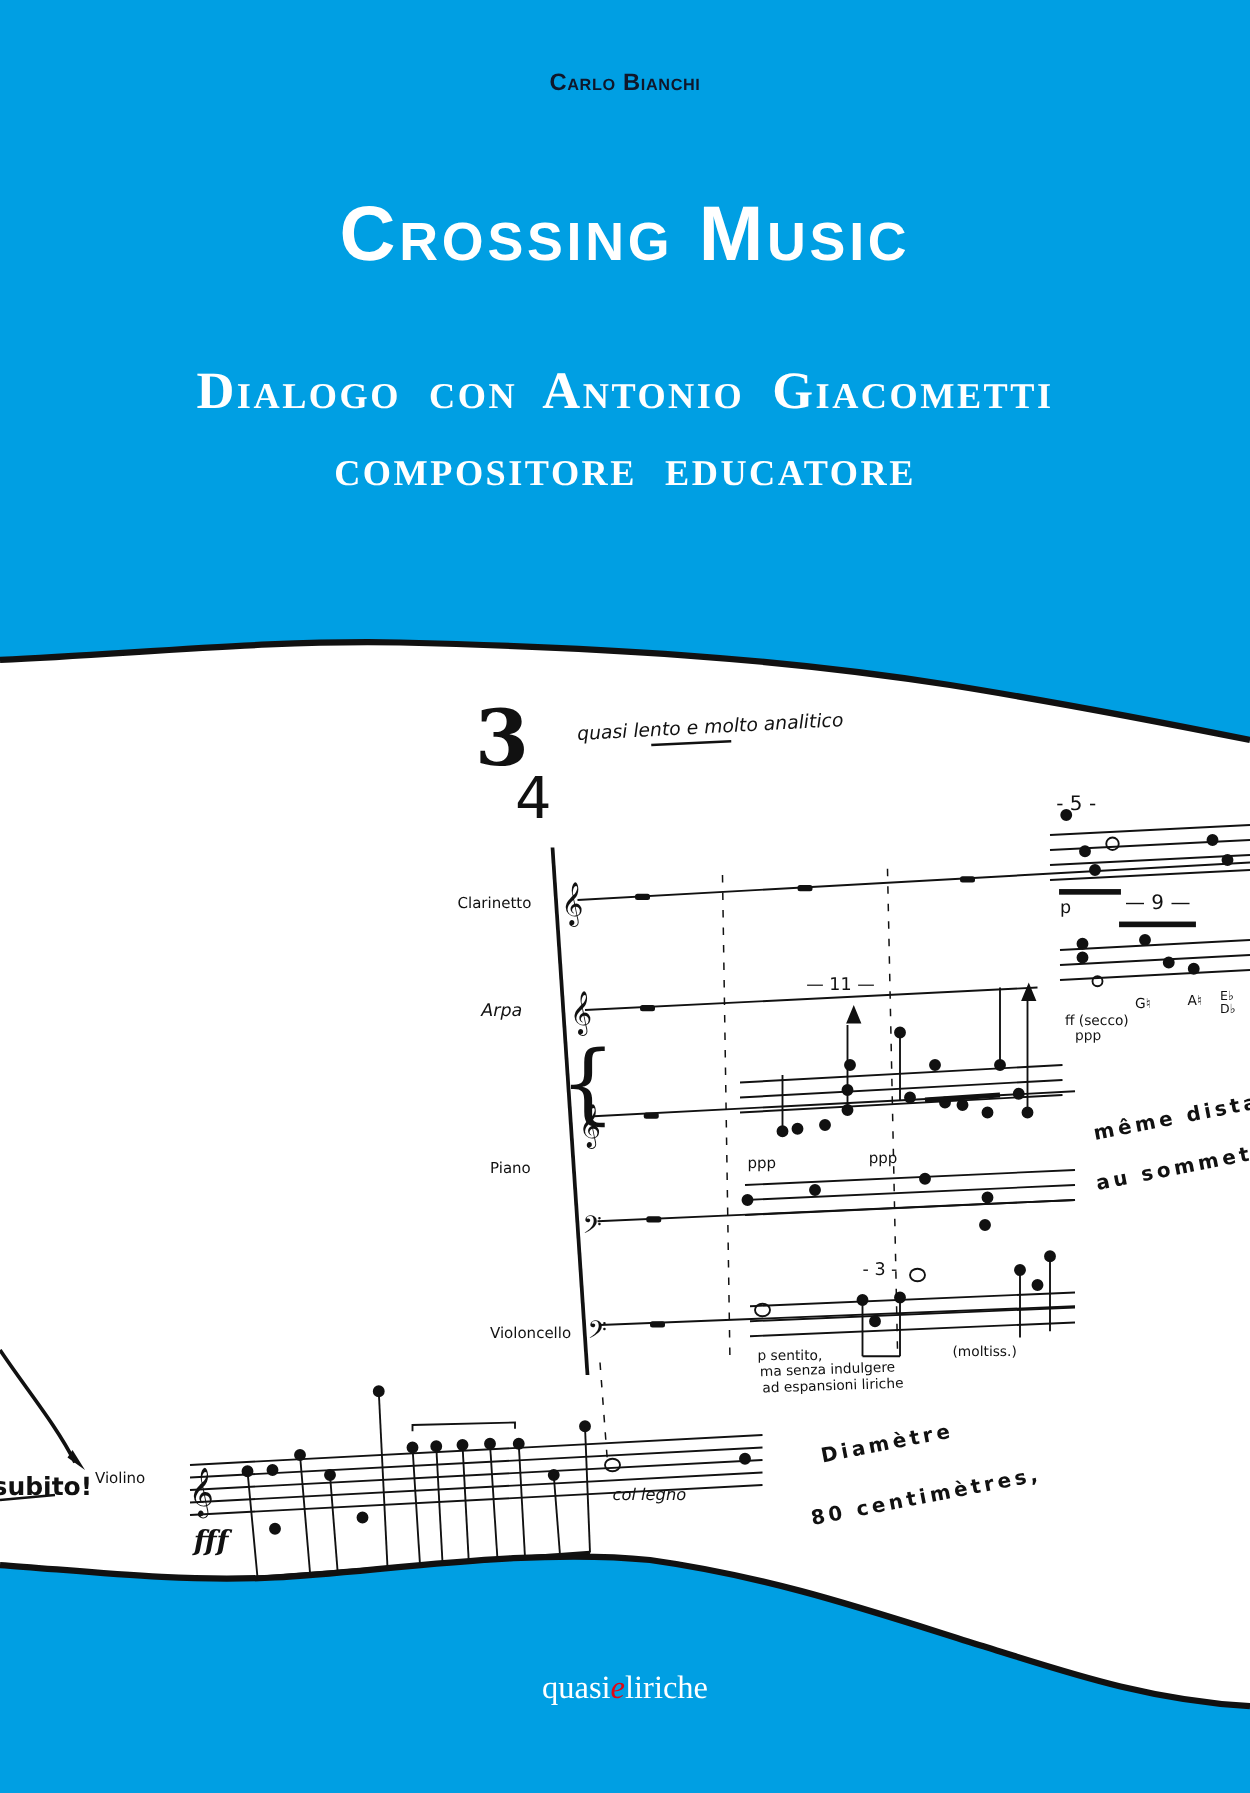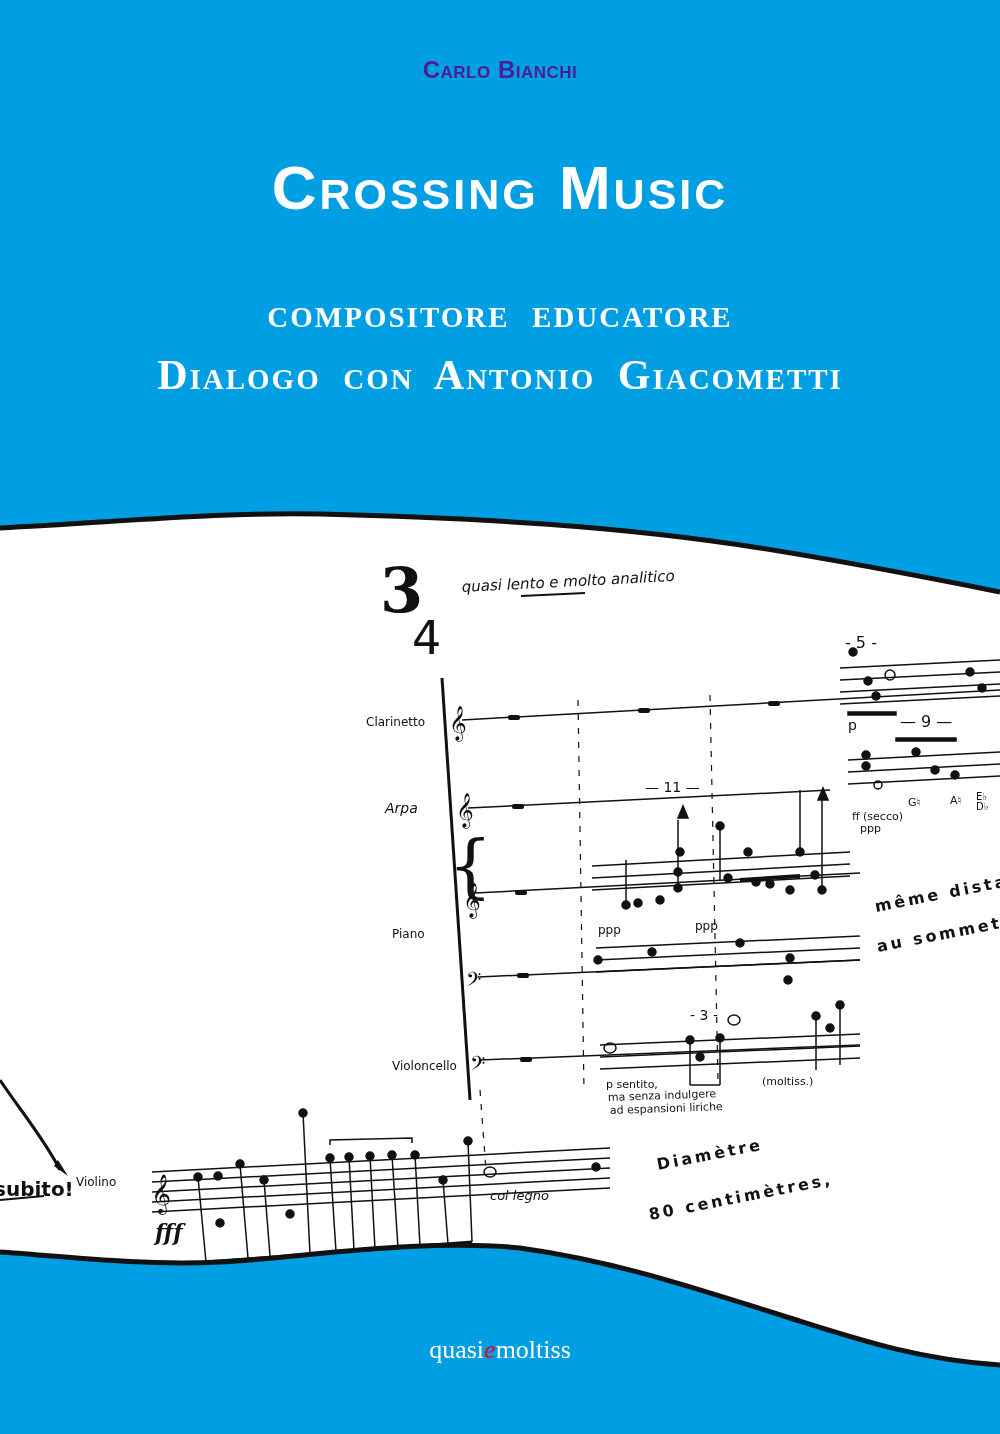--- a/index.html
+++ b/index.html
@@ -6,22 +6,22 @@
     body {
       width: 1000px; height: 1434px; overflow: hidden;
       background: #009FE3;
       position: relative;
       font-family: "Liberation Serif", serif;
     }
     .cover { position: absolute; inset: 0; width: 1000px; height: 1434px; }
 
     .author {
       position: absolute; top: 56px; left: 0; width: 1000px; text-align: center;
-      color: #4c1d95; font-family: "Liberation Sans", sans-serif; font-weight: bold;
-      font-size: 24px; letter-spacing: 0.5px; font-variant: small-caps;
+      color: #0f172a; font-family: "Liberation Sans", sans-serif; font-weight: bold;
+      font-size: 19px; letter-spacing: 0.5px; font-variant: small-caps;
     }
     .title {
       position: absolute; top: 152px; left: 0; width: 1000px; text-align: center;
       color: #fff; font-family: Liberation Sans, sans-serif; font-weight: bold;
       font-size: 62px; letter-spacing: 3px; font-variant: small-caps;
     }
     .subtitle {
       position: absolute; top: 282px; left: 0; width: 1000px; text-align: center;
       color: #fff; font-family: "Liberation Serif", serif; font-weight: bold;
       font-size: 42px; line-height: 62px; letter-spacing: 2px; font-variant: small-caps;
@@ -46,22 +46,22 @@
 
   <div class="author">
     <span>Carlo Bianchi</span>
   </div>
 
   <div class="title">
     <span>Crossing Music</span>
   </div>
 
   <div class="subtitle">
+    <div>Dialogo con Antonio Giacometti</div>
     <div>compositore educatore</div>
-    <div>Dialogo con Antonio Giacometti</div>
   </div>
 
   <svg class="art" width="1000" height="1434" viewBox="0 0 1000 1434">
 
     <path d="M0,528 C120,522 220,512 320,514 C480,518 620,526 760,548 C860,564 940,580 1000,592
          L1000,1365 C920,1360 860,1340 790,1318 C700,1290 620,1262 520,1248 C420,1238 300,1258 220,1262 C140,1266 60,1256 0,1252 Z" fill="#ffffff"></path>
 
     <path d="M0,528 C120,522 220,512 320,514 C480,518 620,526 760,548 C860,564 940,580 1000,592" fill="none" stroke="#111" stroke-width="5"></path>
 
     <path d="M0,1252 C60,1256 140,1266 220,1262 C300,1258 420,1238 520,1248 C620,1262 700,1290 790,1318 C860,1340 920,1360 1000,1365" fill="none" stroke="#111" stroke-width="5"></path>
@@ -252,15 +252,15 @@
       <line x1="443" y1="1180" x2="448" y2="1244"></line>
       <line x1="468" y1="1141" x2="472" y2="1242"></line>
       <line x1="206" y1="1262" x2="472" y2="1242" stroke-width="3"></line>
       <path d="M330,1145 L330,1140 L412,1138 L412,1143" fill="none"></path>
     </g>
     <text x="155" y="1240" font-family="DejaVu Serif, serif" font-size="22" font-weight="bold" font-style="italic" fill="#111">fff</text>
     <text class="hand" x="490" y="1200" font-size="13" font-style="italic">col legno</text>
   </svg>
 
   <div class="publisher">
-    <span>quasi</span><span class="e">e</span><span>moltiss</span>
+    <span>quasi</span><span class="e">e</span><span>liriche</span>
   </div>
 </div>
 
 </body></html>

